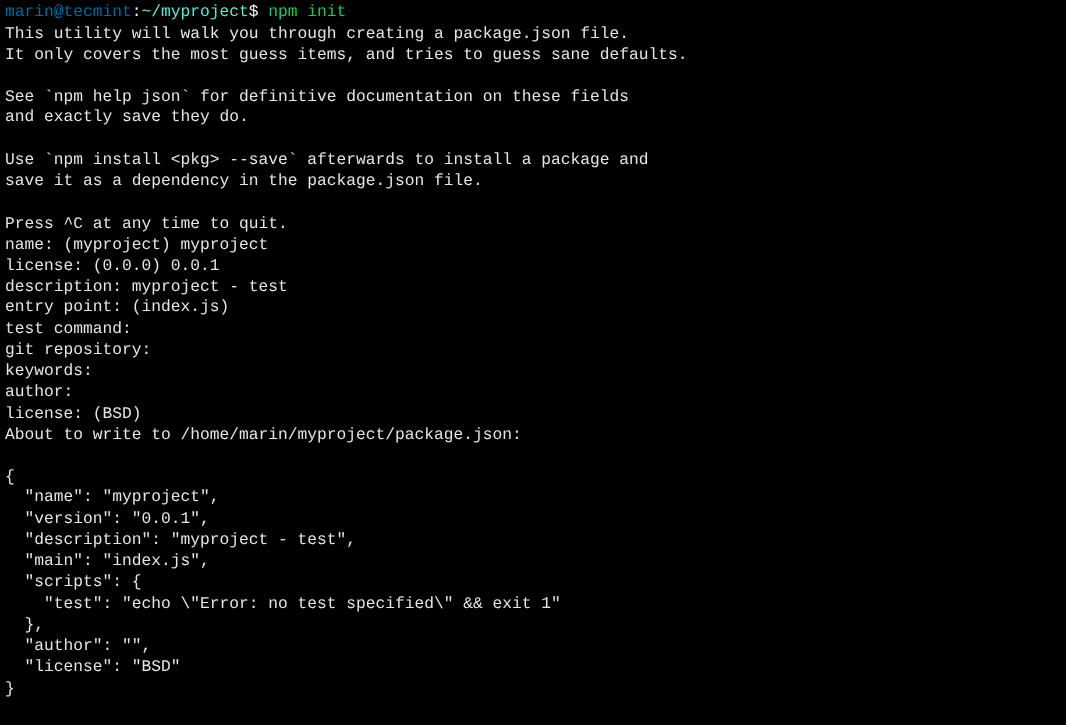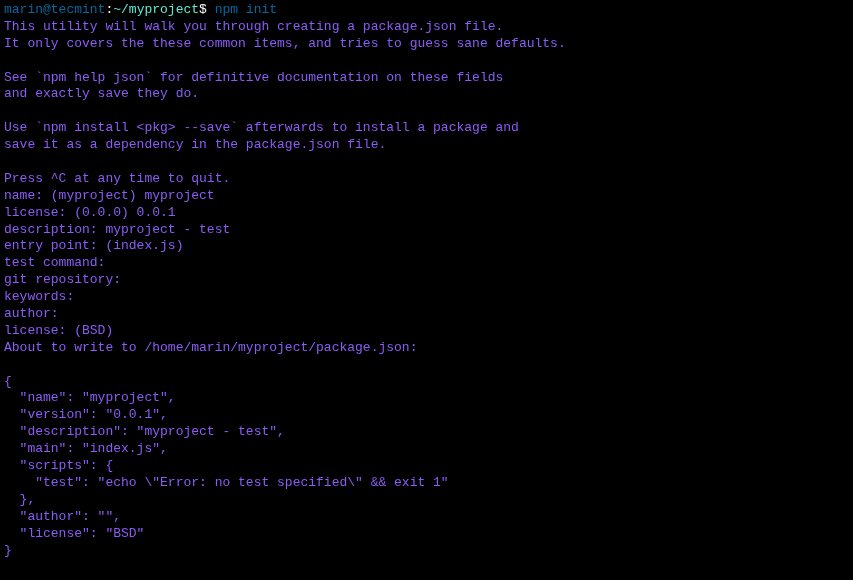--- a/index.html
+++ b/index.html
@@ -27,36 +27,36 @@
     .colon {
       color: #ffffff;
     }
     .path {
       color: #5eead4;
     }
     .dollar {
       color: #ffffff;
     }
     .command {
-      color: #0369a1;
+      color: #22c55e;
     }
     .output {
-      color: #8b5cf6;
+      color: #e5e5e5;
       white-space: pre;
     }
     .blank-line {
       height: 1.3em;
     }
   </style>
 </head>
 <body>
 
 <div class="prompt-line"><span class="user-host">marin@tecmint</span><span class="colon">:</span><span class="path">~/myproject</span><span class="dollar">$</span><span class="command"> npm init</span></div>
 <div class="output">This utility will walk you through creating a package.json file.</div>
-<div class="output">It only covers the these common items, and tries to guess sane defaults.</div>
+<div class="output">It only covers the most guess items, and tries to guess sane defaults.</div>
 <div class="blank-line"></div>
 <div class="output">See `npm help json` for definitive documentation on these fields</div>
 <div class="output">and exactly save they do.</div>
 <div class="blank-line"></div>
 <div class="output">Use `npm install &lt;pkg&gt; --save` afterwards to install a package and</div>
 <div class="output">save it as a dependency in the package.json file.</div>
 <div class="blank-line"></div>
 <div class="output">Press ^C at any time to quit.</div>
 <div class="output">name: (myproject) myproject</div>
 <div class="output">license: (0.0.0) 0.0.1</div>

